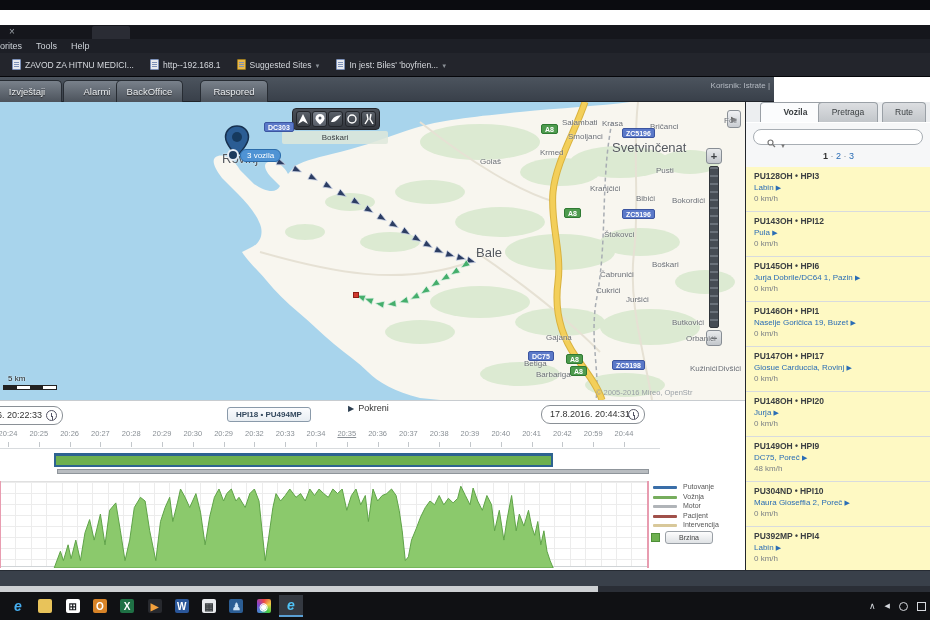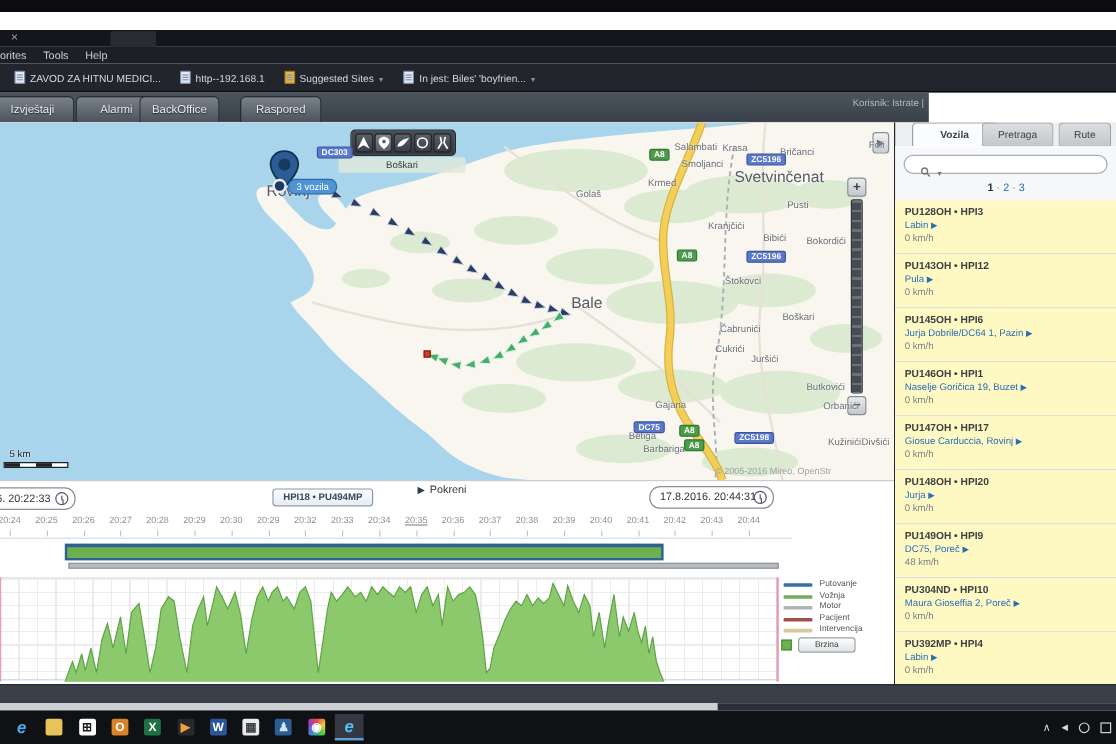--- a/index.html
+++ b/index.html
@@ -338,21 +338,21 @@
         <span class="tick-label" style="left: 439.2px;">20:38</span>
         <span class="tick-mark" style="left: 439.2px;"></span>
         <span class="tick-label" style="left: 470px;">20:39</span>
         <span class="tick-mark" style="left: 470px;"></span>
         <span class="tick-label" style="left: 500.8px;">20:40</span>
         <span class="tick-mark" style="left: 500.8px;"></span>
         <span class="tick-label" style="left: 531.6px;">20:41</span>
         <span class="tick-mark" style="left: 531.6px;"></span>
         <span class="tick-label" style="left: 562.4px;">20:42</span>
         <span class="tick-mark" style="left: 562.4px;"></span>
-        <span class="tick-label" style="left: 593.2px;">20:43</span>
+        <span class="tick-label" style="left: 593.2px;">20:59</span>
         <span class="tick-mark" style="left: 593.2px;"></span>
         <span class="tick-label" style="left: 624px;">20:44</span>
         <span class="tick-mark" style="left: 624px;"></span>
       </div>
     <div class="abs" id="axis-line"></div>
     <div id="bands">
         <div class="band" style="left: 54.2px; width: 498.96px; background: rgb(46, 99, 145); top: 52px; height: 14px;"></div>
         <div class="band" style="left: 56.2px; width: 494.96px; background: rgb(109, 176, 79); top: 54.5px; height: 9px;"></div>
         <div class="band" style="left: 57.28px; width: 591.36px; background: rgb(184, 188, 192); top: 68px; height: 5px; border: 1px solid rgb(143, 149, 155);"></div>
       </div>

